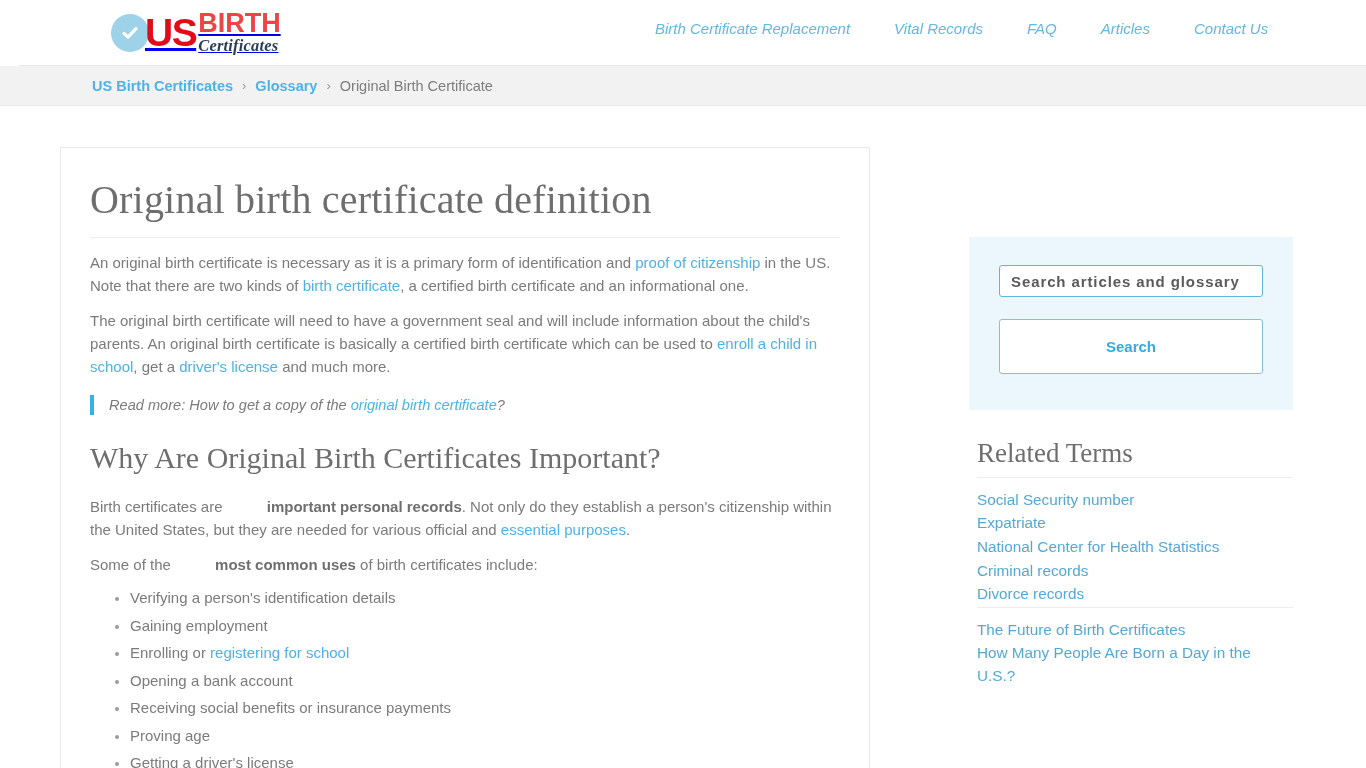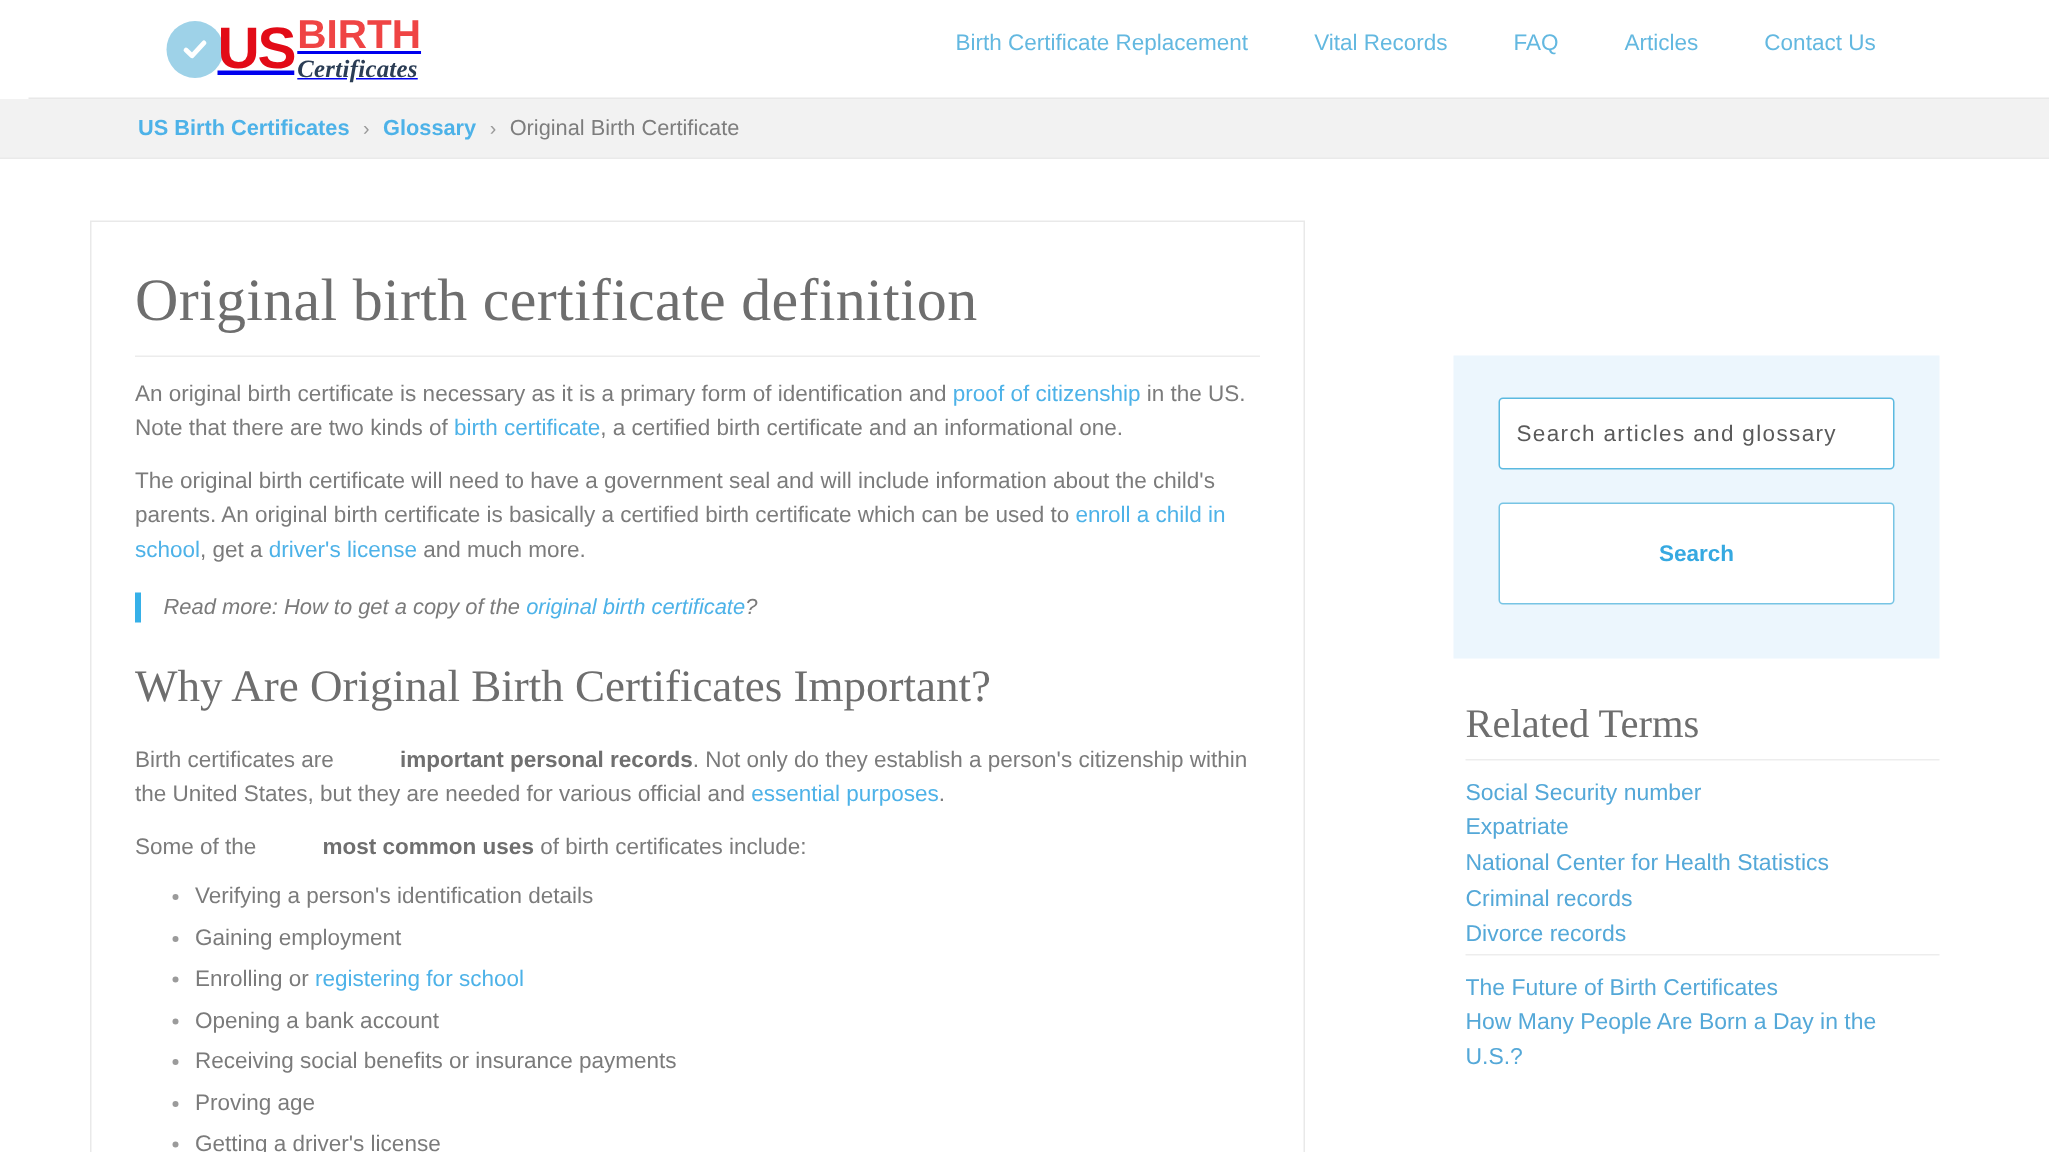--- a/index.html
+++ b/index.html
@@ -58,24 +58,25 @@
     font-style: italic;
     font-weight: bold;
     font-size: 16.5px;
     color: #2b3d55;
     margin-top: 1px;
     letter-spacing: 0.2px;
   }
 
   .main-nav {
     position: absolute;
-    left: 596px;
+    left: 614px;
     top: 20px;
     display: flex;
     gap: 0px;
+    font-style: italic;
   }
   .main-nav a {
     color: #63b8e0;
     text-decoration: none;
     font-size: 15px;
     padding: 0 22px;
     white-space: nowrap;
   }
 
   
@@ -173,36 +174,36 @@
     margin-left: 99px;
     margin-top: -41px;
     padding-top: 131px;
   }
   .search-panel {
     background: #ecf6fd;
     padding: 28px 30px 36px 30px;
   }
   .search-input {
     width: 100%;
-    height: 48px;
+    height: 32px;
     border: 1px solid #5bb9e0;
     border-radius: 3px;
     background: #fff;
     padding: 0 11px;
     font-family: "Liberation Sans", sans-serif;
     font-size: 15px;
-    font-weight: normal;
+    font-weight: bold;
     letter-spacing: 0.9px;
     color: #5a5a5a;
     outline: none;
   }
   .search-input::placeholder { color: #5a5a5a; opacity: 1; }
   .search-button {
     width: 100%;
-    height: 68px;
+    height: 55px;
     margin-top: 22px;
     background: #ffffff;
     border: 1px solid #77c4e4;
     border-radius: 3px;
     color: #36a9e1;
     font-family: "Liberation Sans", sans-serif;
     font-size: 15px;
     font-weight: bold;
     cursor: pointer;
   }

